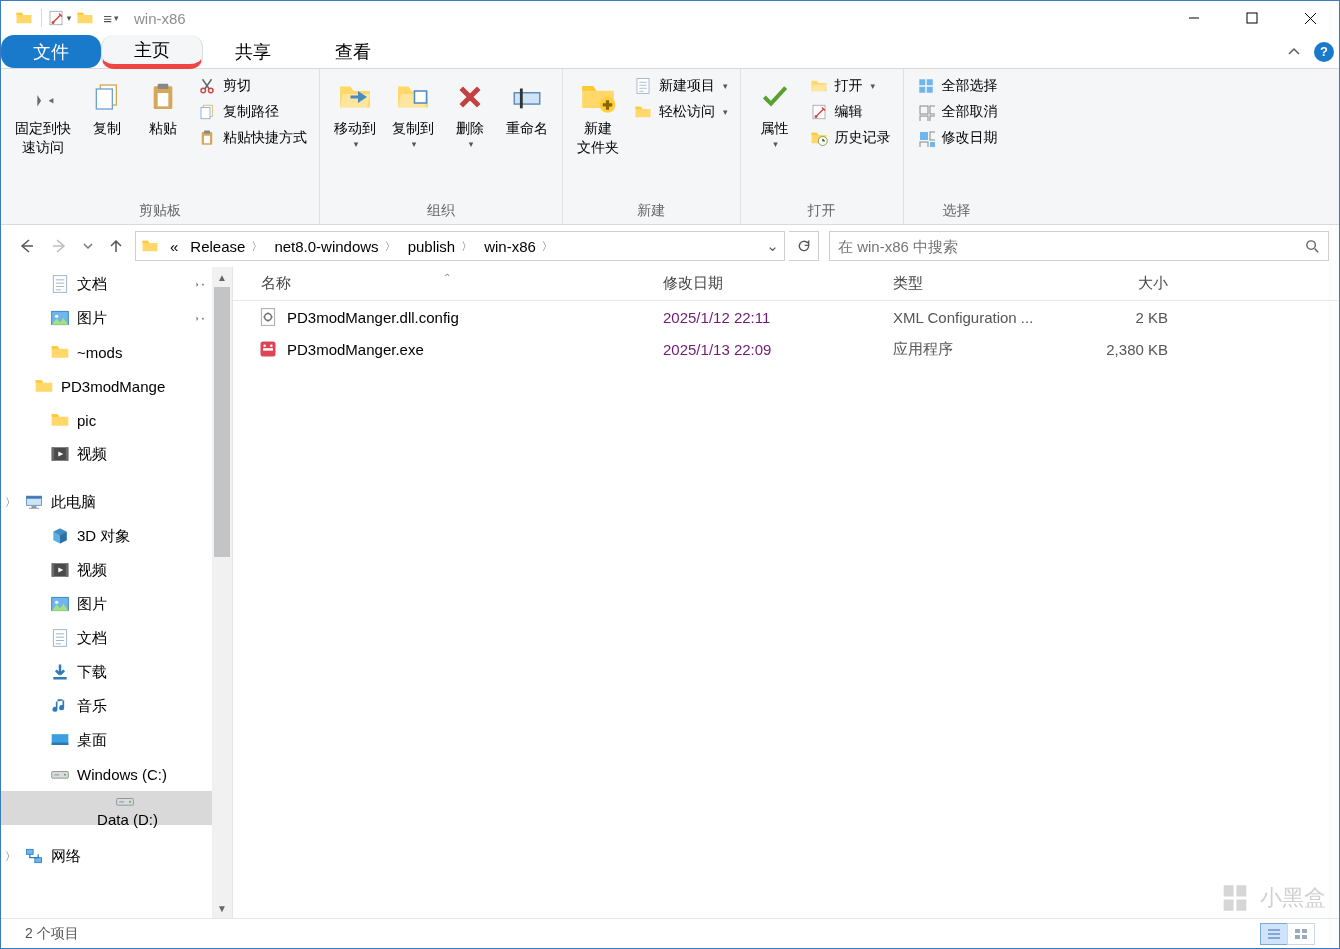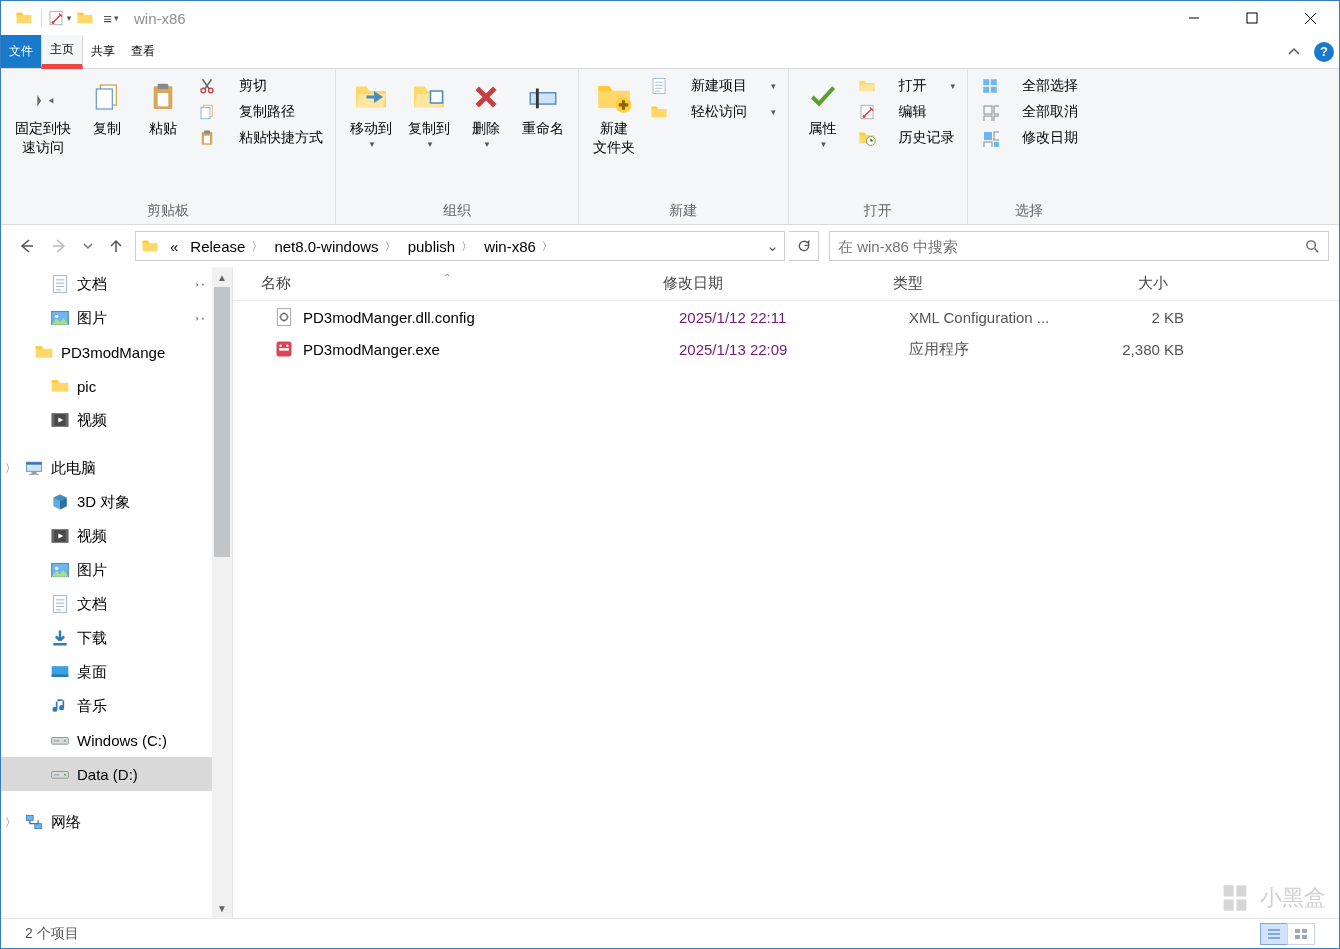--- a/index.html
+++ b/index.html
@@ -11,36 +11,36 @@
 .titlebar .qat { display: flex; align-items: center; gap: 0; padding-left: 10px; }
 .qat-icon { width: 26px; height: 26px; display: flex; align-items: center; justify-content: center; }
 .titlebar .divider { width: 1px; height: 18px; background: #d9d9d9; margin: 0 4px; }
 .titlebar .foldername { color: #8f8f8f; margin-left: 10px; font-size: 15px; }
 .titlebar .spacer { flex: 1; }
 .winctl { width: 58px; height: 34px; display: flex; align-items: center; justify-content: center; }
 .winctl svg { stroke: #000; }
 
 
 .tabsrow { height: 34px; display: flex; align-items: stretch; background: #fff; border-bottom: 1px solid #dadada; }
-.tab { padding: 0 8px; display: flex; align-items: center; font-size: 12px; }
+.tab { padding: 0 32px; display: flex; align-items: center; font-size: 18px; border-radius: 13px; }
 .tab.file { background: #1979ca; color: #fff; }
 .tab.active { background: #f5f6f7; border: 1px solid #dadada; border-bottom: 5px solid #ef4444; margin-bottom: -1px; border-top: none; }
 .tabsrow .spacer { flex: 1; }
 .ribboncollapse { width: 30px; display: flex; align-items: center; justify-content: center; color: #5c5c5c; }
 .helpbtn { width: 30px; display: flex; align-items: center; justify-content: center; }
 .helpcircle { width: 20px; height: 20px; border-radius: 50%; background: #1979ca; color: #fff; font-size: 13px; display: flex; align-items: center; justify-content: center; font-weight: bold; }
 
 
 .ribbon { height: 156px; background: #f5f6f7; border-bottom: 1px solid #dadada; display: flex; }
 .ribgroup { display: flex; flex-direction: column; border-right: 1px solid #e1e1e1; padding: 4px 6px 2px; }
 .ribgroup .body { flex: 1; display: flex; align-items: flex-start; }
 .ribgroup .label { text-align: center; font-size: 14px; color: #666; padding: 2px 0; }
 .bigbtn { display: flex; flex-direction: column; align-items: center; justify-content: flex-start; padding: 4px 8px; min-width: 56px; text-align: center; font-size: 14px; line-height: 1.35; }
 .bigbtn .ic { width: 40px; height: 40px; display: flex; align-items: center; justify-content: center; margin-bottom: 2px; }
-.smallrow { display: flex; align-items: center; gap: 22px; padding: 3px 6px; font-size: 14px; white-space: nowrap; text-align: right; }
+.smallrow { display: flex; align-items: center; gap: 6px; padding: 3px 6px; font-size: 14px; white-space: nowrap; text-align: right; }
 .smallrow .ic { width: 20px; height: 20px; display: flex; align-items: center; justify-content: center; }
 .vlist { display: flex; flex-direction: column; justify-content: center; }
 .dd { font-size: 9px; margin-left: 2px; color: #555; }
 
 
 .navbar { height: 42px; display: flex; align-items: center; padding: 0 10px; gap: 4px; background: #fff; }
 .navbtn { width: 30px; height: 30px; display: flex; align-items: center; justify-content: center; color: #999; }
 .navbtn.enabled { color: #555; }
 .addrbox { flex: 1; height: 30px; border: 1px solid #cfcfcf; display: flex; align-items: center; background: #fff; }
 .addrbox .seg { display: flex; align-items: center; }
@@ -65,21 +65,21 @@
 .sb-scroll .track { flex:1; position:relative; }
 .sb-scroll .thumb { position:absolute; left:2px; right:2px; top:0; height:270px; background:#c2c4c6; }
 
 .filearea { flex: 1; display: flex; flex-direction: column; }
 .colheaders { height: 34px; display: flex; align-items: center; border-bottom: 1px solid #e8e8e8; font-size: 15px; color: #444; }
 .col-name { width: 430px; padding-left: 28px; position: relative; }
 .sortind { font-size: 10px; color: #888; position: absolute; top: -2px; left: 210px; }
 .col-date { width: 230px; }
 .col-type { width: 195px; }
 .col-size { width: 120px; text-align: right; padding-right: 40px; }
-.filerow { height: 32px; display: flex; align-items: center; font-size: 15px; padding-left: 16px; }
+.filerow { height: 32px; display: flex; align-items: center; font-size: 15px; }
 .filerow .fic { width: 22px; height: 22px; margin: 0 8px 0 24px; display: flex; align-items: center; justify-content: center; }
 .filerow .fname { width: 376px; }
 .filerow .fdate { width: 230px; color: #701a75; }
 .filerow .ftype { width: 195px; color: #555; }
 .filerow .fsize { width: 120px; text-align: right; padding-right: 40px; color: #555; }
 
 .statusbar { height: 30px; border-top: 1px solid #e5e5e5; display: flex; align-items: center; padding: 0 24px; font-size: 14px; color: #555; }
 .statusbar .spacer { flex: 1; }
 .viewtoggle { width: 28px; height: 22px; border: 1px solid #ccd6e4; display: flex; align-items: center; justify-content: center; }
 .viewtoggle.active { background: #cfe4fb; border-color: #7da9d8; }
@@ -584,20 +584,28 @@
               <svg width="20" height="20">
                 <use href="#i-pic"></use>
               </svg>
             </div>
             <span>图片</span>
             <span style="flex:1"></span>
             <span class="pin"><svg width="14" height="14">
                 <use href="#i-pin"></use>
               </svg></span>
           </div>
+          <div class="treeitem" style="padding-left: 48px; position: relative;">
+            <div class="ic">
+              <svg width="20" height="20">
+                <use href="#i-folder"></use>
+              </svg>
+            </div>
+            <span>~mods</span>
+          </div>
           <div class="treeitem" style="padding-left: 32px; position: relative;">
             <div class="ic">
               <svg width="20" height="20">
                 <use href="#i-folder"></use>
               </svg>
             </div>
             <span>PD3modMange</span>
           </div>
           <div class="treeitem" style="padding-left: 48px; position: relative;">
             <div class="ic">
@@ -661,42 +669,42 @@
             <div class="ic">
               <svg width="20" height="20">
                 <use href="#i-down"></use>
               </svg>
             </div>
             <span>下载</span>
           </div>
           <div class="treeitem" style="padding-left: 48px; position: relative;">
             <div class="ic">
               <svg width="20" height="20">
+                <use href="#i-music"></use>
+              </svg>
+            </div>
+            <span>音乐</span>
+          </div>
+          <div class="treeitem" style="padding-left: 48px; position: relative;">
+            <div class="ic">
+              <svg width="20" height="20">
                 <use href="#i-desk"></use>
               </svg>
             </div>
             <span>桌面</span>
           </div>
           <div class="treeitem" style="padding-left: 48px; position: relative;">
             <div class="ic">
               <svg width="20" height="20">
-                <use href="#i-music"></use>
-              </svg>
-            </div>
-            <span>音乐</span>
-          </div>
-          <div class="treeitem" style="padding-left: 48px; position: relative;">
-            <div class="ic">
-              <svg width="20" height="20">
                 <use href="#i-drive"></use>
               </svg>
             </div>
             <span>Windows (C:)</span>
           </div>
-          <div class="treeitem selected" style="padding-left: 48px; position: relative;">
+          <div class="treeitem selected" style="padding-left: 48px; position: relative; flex-direction: column;">
             <div class="ic">
               <svg width="20" height="20">
                 <use href="#i-drive"></use>
               </svg>
             </div>
             <span>Data (D:)</span>
           </div>
           <div style="height: 14px;"></div>
           <div class="treeitem" style="padding-left: 22px; position: relative;">
             <span style="position:absolute;left:4px;color:#555;font-size:11px">〉</span>

